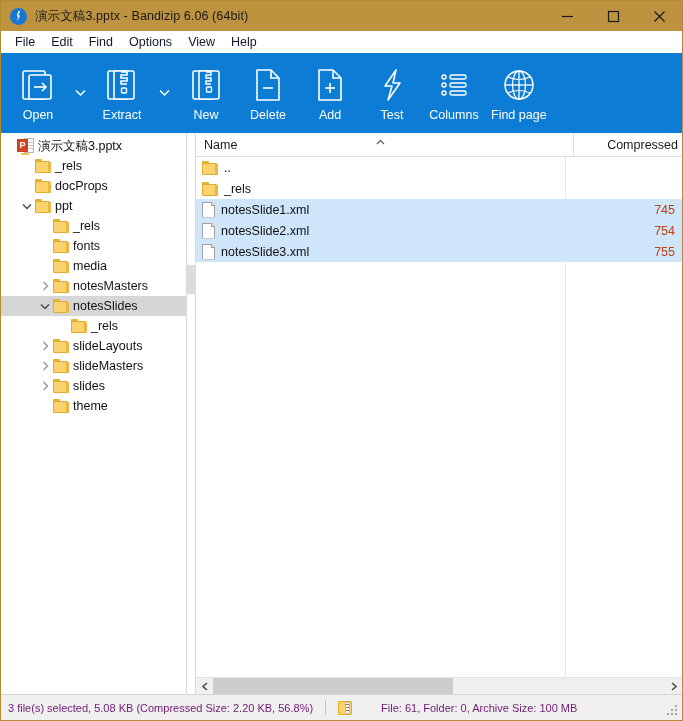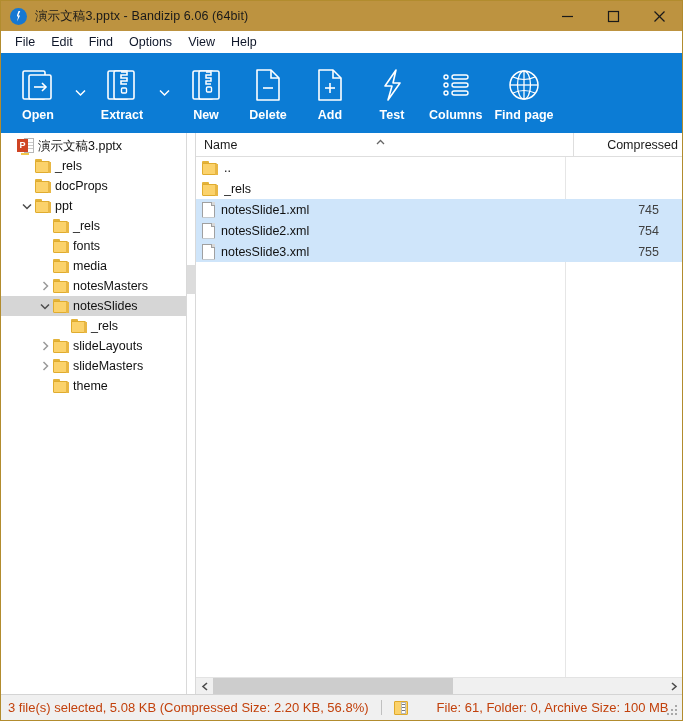--- a/index.html
+++ b/index.html
@@ -81,21 +81,20 @@
   }
 
   
   .toolbar {
     height: 80px;
     background: #0c7cd5;
     display: flex;
     align-items: center;
     flex: 0 0 80px;
     padding-left: 6px;
-    font-weight: bold;
   }
   .tb-btn {
     height: 76px;
     min-width: 62px;
     display: flex;
     flex-direction: column;
     align-items: center;
     justify-content: center;
     cursor: default;
     padding: 0 6px;
@@ -305,23 +304,23 @@
     font-size: 12.5px;
     color: #111111;
     margin-left: 6px;
     white-space: nowrap;
     overflow: hidden;
     text-overflow: ellipsis;
   }
   .lr-comp {
     width: 109px; flex: 0 0 109px;
     font-size: 12.5px;
-    color: #404040;
+    color: #c2410c;
     text-align: right;
-    padding-right: 23px;
+    padding-right: 7px;
     white-space: nowrap;
   }
 
   
   .hscroll {
     height: 17px;
     flex: 0 0 17px;
     background: #f0f0f0;
     display: flex;
     align-items: center;
@@ -347,22 +346,22 @@
   .statusbar {
     height: 26px;
     flex: 0 0 26px;
     background: #f0f0f0;
     border-top: 1px solid #d4d4d4;
     display: flex;
     align-items: center;
     position: relative;
   }
   .sb-text {
-    font-size: 13px;
-    color: #c2410c;
+    font-size: 11px;
+    color: #701a75;
     white-space: nowrap;
   }
   .sb-sel { padding-left: 7px; }
   .sb-divider {
     width: 1px; height: 15px;
     background: #c0c0c0;
     margin: 0 12px;
   }
   .zip-ico { width: 15px; height: 16px; position: relative; flex: 0 0 15px; }
   .zip-ico .fbody {
@@ -701,20 +700,36 @@
             </svg>
           </span>
           <span class="ico">
             <span class="folder-ico">
               <span class="tab"></span>
               <span class="body"></span>
               <span class="shade"></span>
             </span>
           </span>
           <span class="tree-label">slideMasters</span>
+        </div>
+        <div class="tree-row">
+          <span style="width: 36px; flex: 0 0 36px;"></span>
+          <span class="tree-arrow">
+            <svg width="7" height="10" viewBox="0 0 7 10">
+              <polyline points="1.5,1 5.5,5 1.5,9" fill="none" stroke="#9a9a9a" stroke-width="1.5"></polyline>
+            </svg>
+          </span>
+          <span class="ico">
+            <span class="folder-ico">
+              <span class="tab"></span>
+              <span class="body"></span>
+              <span class="shade"></span>
+            </span>
+          </span>
+          <span class="tree-label">slides</span>
         </div>
         <div class="tree-row">
           <span style="width: 36px; flex: 0 0 36px;"></span>
           <span class="tree-arrow"></span>
           <span class="ico">
             <span class="folder-ico">
               <span class="tab"></span>
               <span class="body"></span>
               <span class="shade"></span>
             </span>

